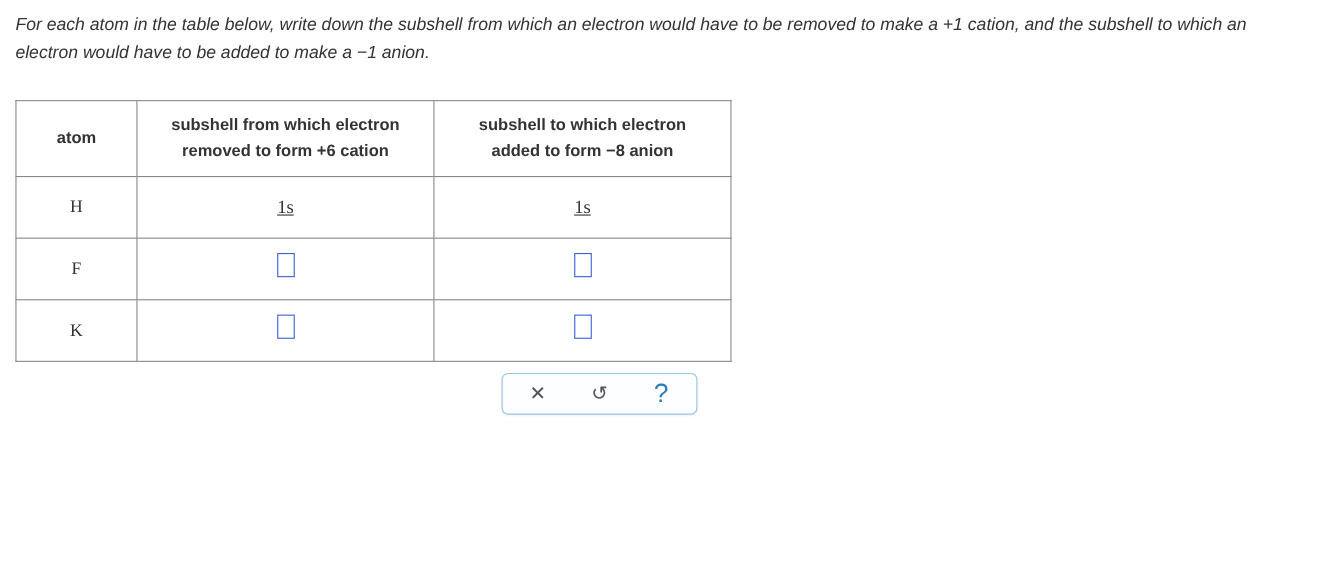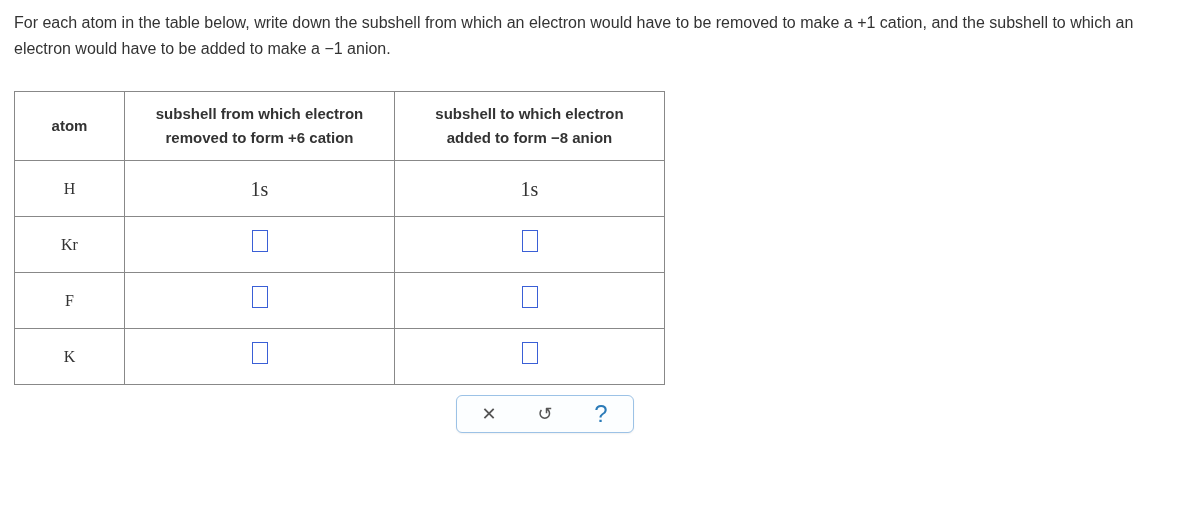--- a/index.html
+++ b/index.html
@@ -9,20 +9,21 @@
     }
     body {
       font-family: Arial, Helvetica, sans-serif;
       color: #333;
       padding: 10px 14px;
       font-size: 16px;
       line-height: 1.6;
     }
     .instructions {
       margin-bottom: 14px;
+      font-style: italic;
     }
     .instructions p {
       margin-bottom: 10px;
     }
     .tbl {
       border-collapse: collapse;
       margin-top: 30px;
     }
     .tbl th, .tbl td {
       border: 1px solid #888;
@@ -37,21 +38,22 @@
     .tbl td.atom-cell {
       width: 110px;
       height: 56px;
       font-family: "Times New Roman", serif;
       font-size: 16px;
     }
     .tbl td.val-cell {
       width: 270px;
       height: 56px;
       font-family: "Times New Roman", serif;
-      font-size: 20px;
+      font-size: 17px;
+      text-decoration: underline;
     }
     .th-atom {
       width: 110px;
       margin-top: 33px;
     }
     .input-box {
       display: inline-block;
       width: 16px;
       height: 22px;
       border: 1.5px solid #3a5fd6;
@@ -106,25 +108,20 @@
       <th>subshell to which electron added to form −8 anion</th>
     </tr>
   </thead>
   <tbody>
     <tr>
       <td class="atom-cell">H</td>
       <td class="val-cell">1s</td>
       <td class="val-cell">1s</td>
     </tr>
     <tr>
-      <td class="atom-cell">Kr</td>
-      <td class="val-cell"><span class="input-box"></span></td>
-      <td class="val-cell"><span class="input-box"></span></td>
-    </tr>
-    <tr>
       <td class="atom-cell">F</td>
       <td class="val-cell"><span class="input-box"></span></td>
       <td class="val-cell"><span class="input-box"></span></td>
     </tr>
     <tr>
       <td class="atom-cell">K</td>
       <td class="val-cell"><span class="input-box"></span></td>
       <td class="val-cell"><span class="input-box"></span></td>
     </tr>
   </tbody>

